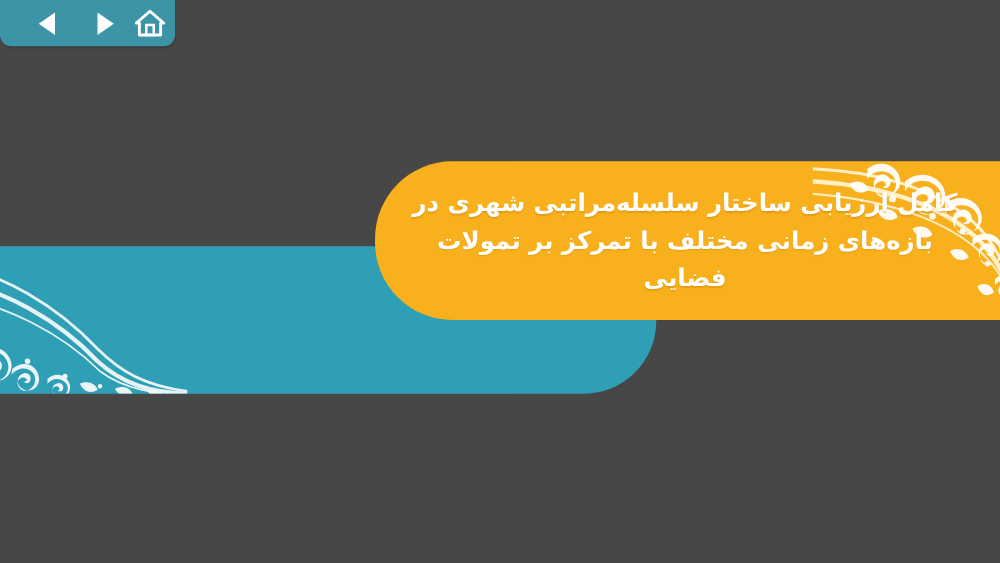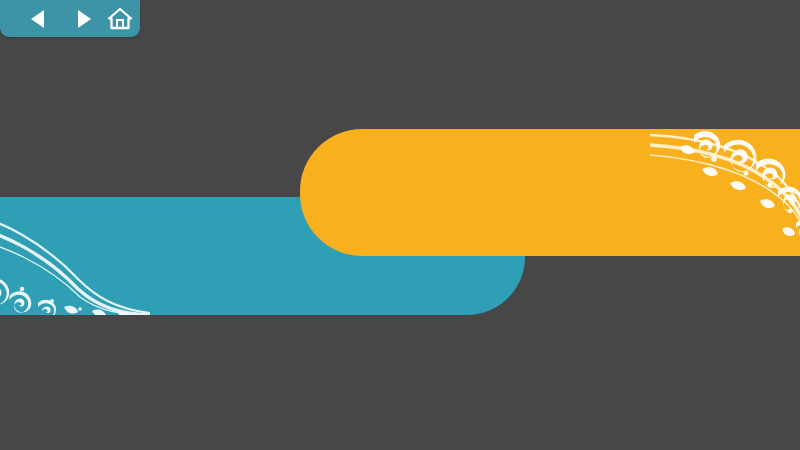--- a/index.html
+++ b/index.html
@@ -167,20 +167,21 @@
         <circle cx="152" cy="112" r="2"></circle>
         <path d="M52,40 c7,-4 15,-1 16,5 c-6,4 -13,2 -16,-5 z"></path>
         <path d="M80,54 c7,-4 14,-1 16,5 c-6,4 -13,2 -16,-5 z"></path>
         <path d="M110,72 c6,-4 13,-1 15,5 c-6,4 -12,2 -15,-5 z"></path>
         <path d="M132,100 c5,-4 12,-1 13,5 c-5,4 -11,2 -13,-5 z"></path>
         <path d="M30,18 c6,-4 13,-1 15,5 c-6,4 -13,2 -15,-5 z"></path>
       </g>
     </svg>
   </div>
 
+  <div class="title">کامل ارزیابی ساختار سلسله‌مراتبی شهری در بازه‌های زمانی مختلف با تمرکز بر تمولات فضایی</div>
 
   <div class="navbar">
 
     <div class="nav-btn nb-back">
       <svg width="20" height="22" viewBox="0 0 20 22">
         <path d="M16,2 L16,20 L3,11 Z" fill="#ffffff"></path>
       </svg>
     </div>
 
     <div class="nav-btn nb-fwd">

